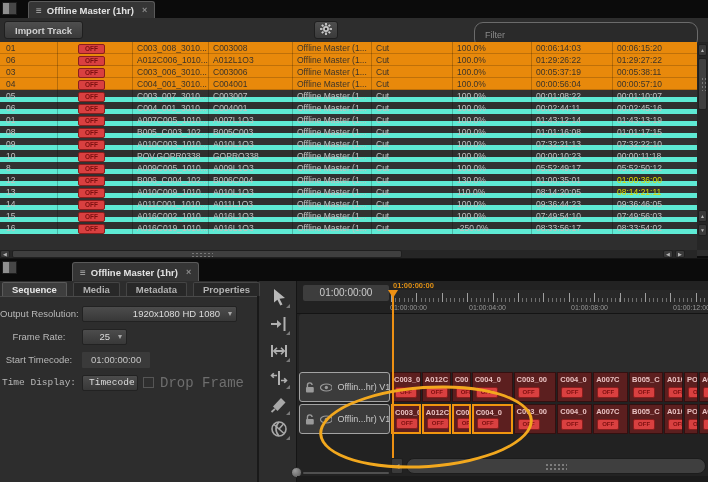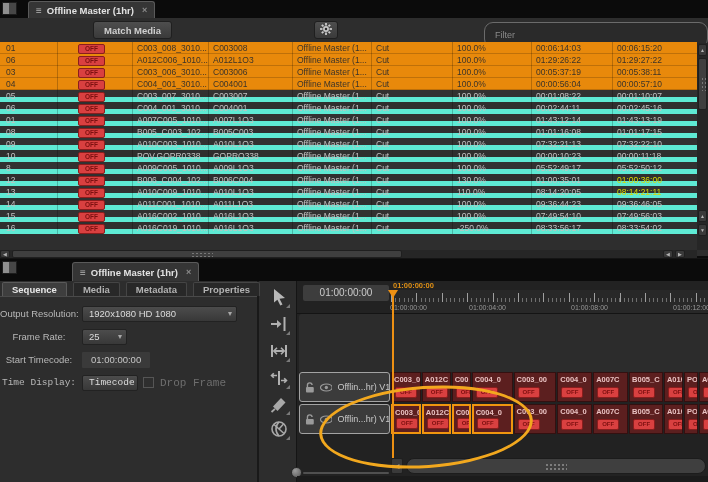--- a/index.html
+++ b/index.html
@@ -19,21 +19,21 @@
   .tab-ico{color:#b5b5b5;font-weight:bold;font-size:10px;}
   .tab-x{color:#8c8c8c;font-size:9px;font-weight:bold;margin-left:3px;}
   .toolbar{position:absolute;left:0;right:0;top:18px;height:25px;background:#2d2d2d;border-bottom:1px solid #242424;}
   .tbtn{position:absolute;top:3px;height:18px;background:linear-gradient(#4e4e4e,#3a3a3a);
     border:1px solid #1f1f1f;border-radius:3px;color:#cfcfcf;font-size:9.5px;font-weight:bold;
     font-family:"Liberation Sans",sans-serif;padding:0 10px;}
   #btn-import{left:4px;}
   #btn-match{left:93px;}
   #btn-setref{left:181px;}
   #btn-gear{left:314px;width:24px;padding:0;}
-  #filter-input{position:absolute;right:0;top:4px;width:224px;height:15px;background:#2a2a2a;
+  #filter-input{position:absolute;right:10px;top:4px;width:224px;height:15px;background:#2a2a2a;
     border:1px solid #6b6b6b;border-radius:9px;color:#9a9a9a;font-size:9px;padding:12px 10px;
     font-family:"Liberation Sans",sans-serif;outline:none;}
   #filter-input::placeholder{color:#8a8a8a;}
   
   #thead{position:absolute;left:0;top:43px;width:697px;height:15px;background:#2c2c2c;border-bottom:1px solid #1e1e1e;}
   .hc{position:absolute;top:0;height:15px;line-height:15px;color:#c9c9c9;font-size:9.5px;font-weight:bold;
     overflow:hidden;white-space:nowrap;}
   #sort-tri{position:absolute;left:46px;top:3px;color:#5d5d5d;font-size:7px;}
   #rows{position:absolute;left:0;top:42px;width:697px;height:192px;background:#c2410c;}
   .row{position:relative;height:12px;background:#323232;border-bottom:5px solid #5eead4;color:#c2c2c2;}
@@ -81,29 +81,29 @@
   .itab{height:14px;line-height:13px;padding:0 9px;font-size:9.5px;font-weight:bold;color:#b2b2b2;
     background:#282828;border:1px solid #454545;border-bottom:none;border-radius:2px 2px 0 0;}
   .itab.active{background:#3e3e3e;color:#e8e8e8;border-color:#5a5a5a;}
   #itabs-line{position:absolute;left:0;right:0;top:15px;height:1px;background:#4a4a4a;}
   .irow{position:absolute;left:0;right:0;height:16px;}
   #irow0{top:25px;} #irow1{top:48px;} #irow2{top:71px;} #irow3{top:94px;font-family:Liberation Mono, monospace;}
   .ilabel{position:absolute;left:0;width:78px;text-align:center;color:#b8b8b8;font-size:9.5px;line-height:16px;
     white-space:nowrap;}
   .dropdown{position:absolute;left:82px;top:0;height:16px;background:linear-gradient(#4c4c4c,#383838);
     border:1px solid #222;border-radius:2px;color:#dcdcdc;font-size:9.5px;line-height:14px;padding:0 16px 0 6px;
-    white-space:nowrap;overflow:hidden;}
+    white-space:nowrap;overflow:hidden;text-align:right;}
   .dd-caret{position:absolute;right:4px;top:0;color:#a8a8a8;font-size:8px;line-height:14px;}
   #dd-res{width:155px;}
   #dd-rate{width:45px;}
   #dd-time{width:56px;}
   #tc-value{position:absolute;left:82px;top:0;height:16px;background:#3a3a3a;color:#c8c8c8;
     font-size:9.5px;line-height:16px;padding:0 9px;border-radius:1px;}
   #dropframe-box{position:absolute;left:143px;top:2px;width:11px;height:11px;background:#2e2e2e;border:1px solid #555;}
-  #dropframe-label{position:absolute;left:160px;color:#6e6e6e;font-size:11px;line-height:16px;}
+  #dropframe-label{position:absolute;left:160px;color:#6e6e6e;font-size:14px;line-height:16px;}
   
   #toolcol{position:absolute;left:261px;top:22px;width:35px;height:201px;background:#2d2d2d;}
   .tool{position:absolute;left:5px;width:25px;height:24px;}
   .tool svg{display:block;margin:1px auto;}
   .tool::after{content:"";position:absolute;right:1px;bottom:2px;border-left:4px solid transparent;
     border-bottom:4px solid #7a7a7a;}
   #tool-select{top:5px;} #tool-insert{top:32px;} #tool-trim{top:59px;}
   #tool-slide{top:86px;} #tool-razor{top:112px;} #tool-match{top:137px;}
   
   #timeline{position:absolute;left:296px;top:22px;width:412px;height:201px;background:#222;border-left:1px solid #151515;}
@@ -155,21 +155,21 @@
 <div id="top-panel">
   <div class="tabbar">
     <div class="win-corner"></div>
     <div class="tab" id="top-tab">
       <span class="tab-ico">≡</span>
       <span>Offline Master (1hr)</span>
       <span class="tab-x">×</span>
     </div>
   </div>
   <div class="toolbar">
-    <button class="tbtn" id="btn-match">Match Media</button>
+    <button class="tbtn" id="btn-import">Import Track</button>
     <button class="tbtn" id="btn-gear">
       <svg width="14" height="14" viewBox="0 0 20 20">
         <g fill="#c9c9c9">
             <circle cx="10" cy="10" r="4.2"></circle>
         <g stroke="#c9c9c9" stroke-width="2.6">
           <line x1="10" y1="1.5" x2="10" y2="5"></line>
               <line x1="10" y1="15" x2="10" y2="18.5"></line>
           <line x1="1.5" y1="10" x2="5" y2="10"></line>
               <line x1="15" y1="10" x2="18.5" y2="10"></line>
           <line x1="4" y1="4" x2="6.4" y2="6.4"></line>

